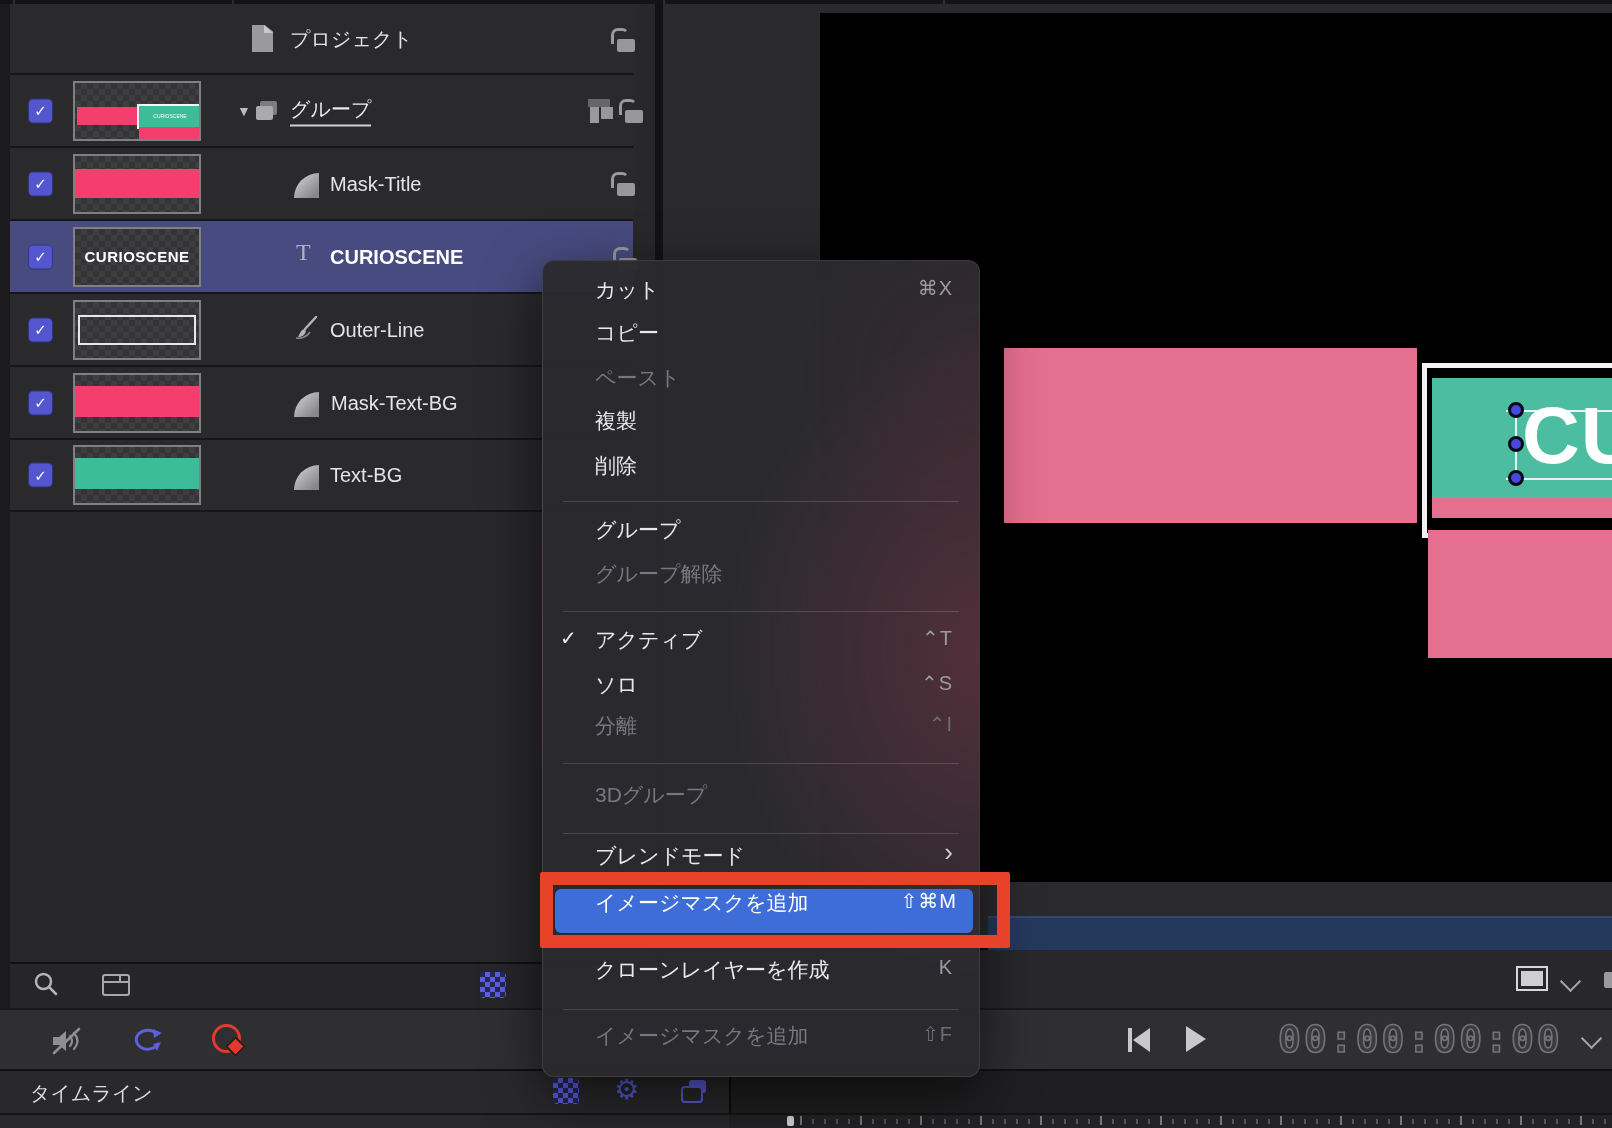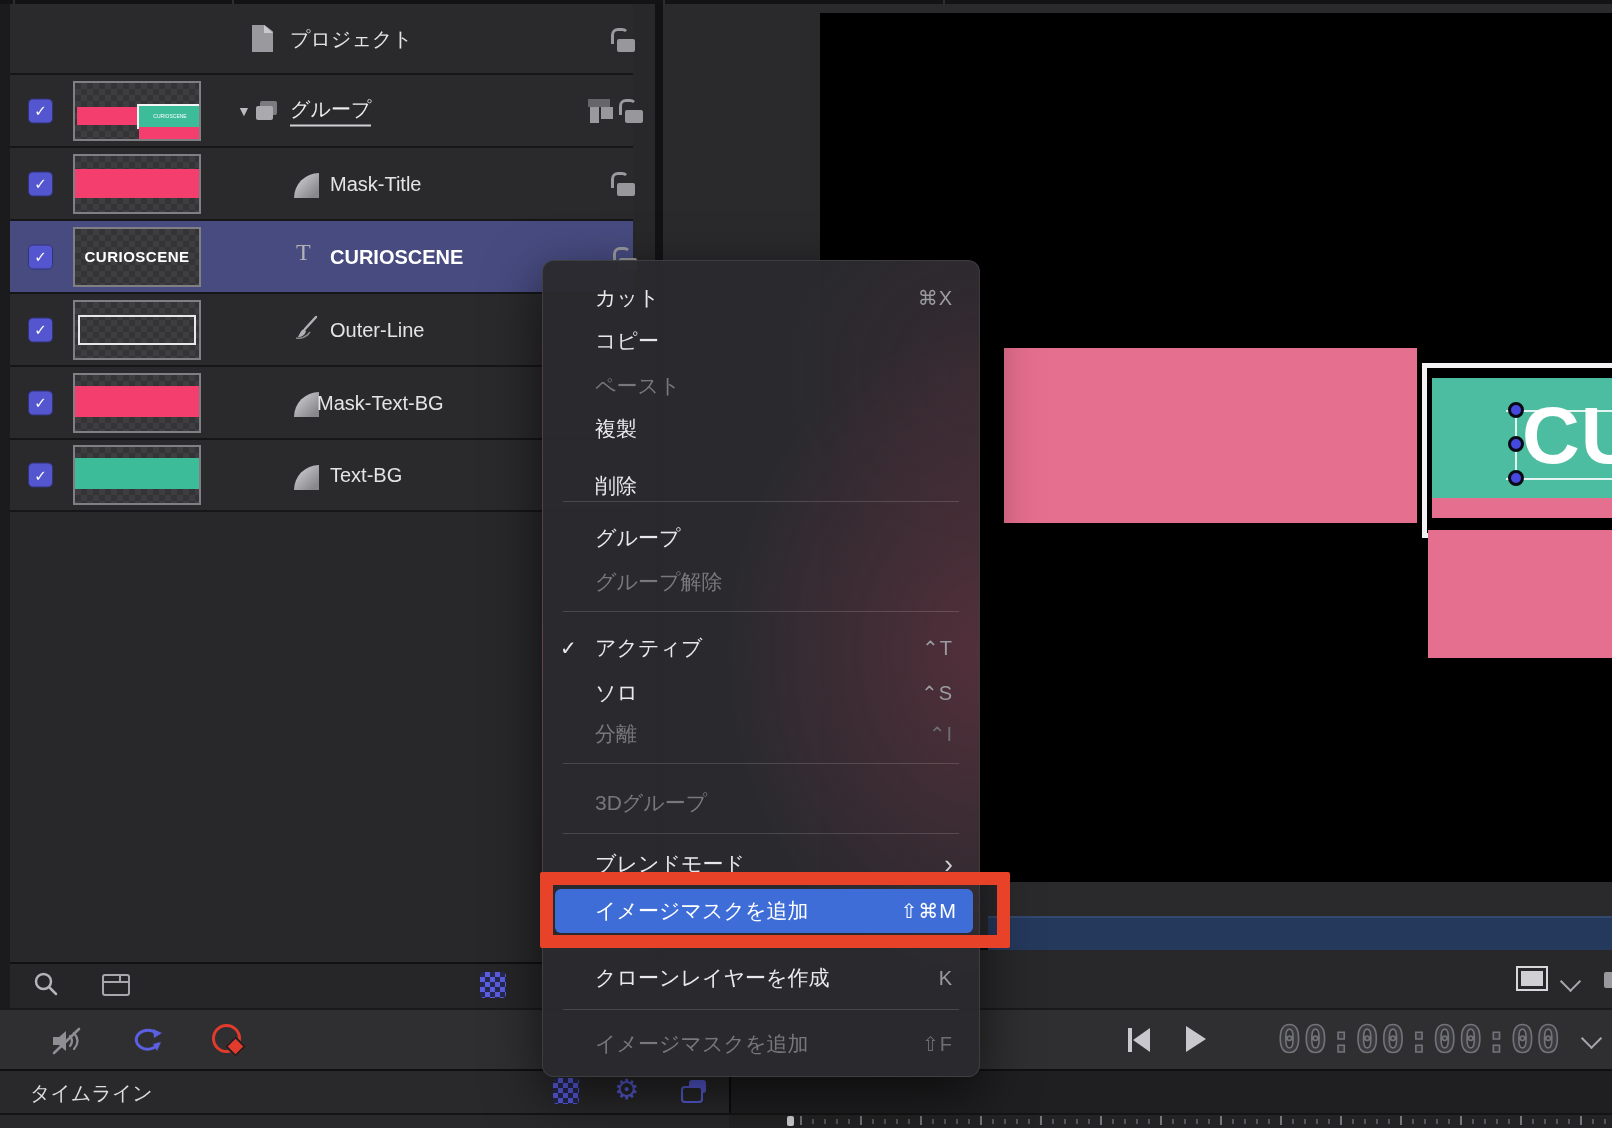--- a/index.html
+++ b/index.html
@@ -108,21 +108,21 @@
   .sliver{width:8px;height:16px;background:#9a9a9e;border-radius:2px 0 0 2px;}
 
   
   .cmenu{left:542px;top:260px;width:436px;height:815px;z-index:40;border-radius:12px;
      background:
        radial-gradient(420px 520px at 102% 48%, rgba(152,58,82,.38), rgba(152,58,82,0) 62%),
        radial-gradient(320px 300px at 100% 14%, rgba(120,50,70,.16), rgba(120,50,70,0) 60%),
        rgba(42,42,46,.97);
      border:1px solid rgba(255,255,255,.09);
      box-shadow:0 18px 55px rgba(0,0,0,.6);}
-  .mi{position:absolute;left:0;right:0;height:44px;display:flex;align-items:center;
+  .mi{position:absolute;left:0;right:0;height:44px;display:flex;align-items:flex-start;
       padding:0 26px 0 52px;font-size:21px;color:#e9e9ec;box-sizing:border-box;}
   .mi .sc{margin-left:auto;color:#9b9ba2;font-size:20px;letter-spacing:1px;}
   .mi.dis{color:#77777e;} .mi.dis .sc{color:#6d6d74;}
   .mi.hl{left:12px;right:6px;background:#3e6dd8;border-radius:6px;padding:0 16px 0 40px;color:#fff;}
   .mi.hl .sc{color:#fff;}
   .mi .chkm{position:absolute;left:17px;font-size:20px;color:#e9e9ec;}
   .mi .sub{margin-left:auto;color:#cfcfd4;font-size:26px;line-height:20px;}
   .msep{position:absolute;left:20px;right:20px;height:1px;background:rgba(255,255,255,.15);}
 
   .redbox{left:540px;top:872px;width:470px;height:76px;border:13px solid #e84329;box-sizing:border-box;z-index:50;border-radius:2px;}
@@ -224,21 +224,21 @@
     </div>
 
     <div class="lrow" style="top:363px;height:71px">
       <div class="chk">
           <span>✓</span>
         </div>
       <div class="thumb">
           <div class="th-pinkband" style="top:11px;height:31px"></div>
         </div>
       <div class="maskicon" style="left:284px;top:25px"></div>
-      <div class="rlabel" style="left:307px">Mask-Text-BG</div>
+      <div class="rlabel" style="left:321px">Mask-Text-BG</div>
     </div>
 
     <div class="lrow" style="top:436px;height:70px">
       <div class="chk">
           <span>✓</span>
         </div>
       <div class="thumb">
           <div class="th-tealband" style="top:11px;height:31px"></div>
         </div>
       <div class="maskicon" style="left:284px;top:25px"></div>
@@ -330,21 +330,21 @@
     </div>
     <div class="mi" style="top:58px">
       <span>コピー</span>
     </div>
     <div class="mi dis" style="top:103px">
       <span>ペースト</span>
     </div>
     <div class="mi" style="top:146px">
       <span>複製</span>
     </div>
-    <div class="mi" style="top:203px">
+    <div class="mi" style="top:191px">
       <span>削除</span>
     </div>
     <div class="msep" style="top:240px"></div>
     <div class="mi" style="top:255px">
       <span>グループ</span>
     </div>
     <div class="mi dis" style="top:299px">
       <span>グループ解除</span>
     </div>
     <div class="msep" style="top:350px"></div>

